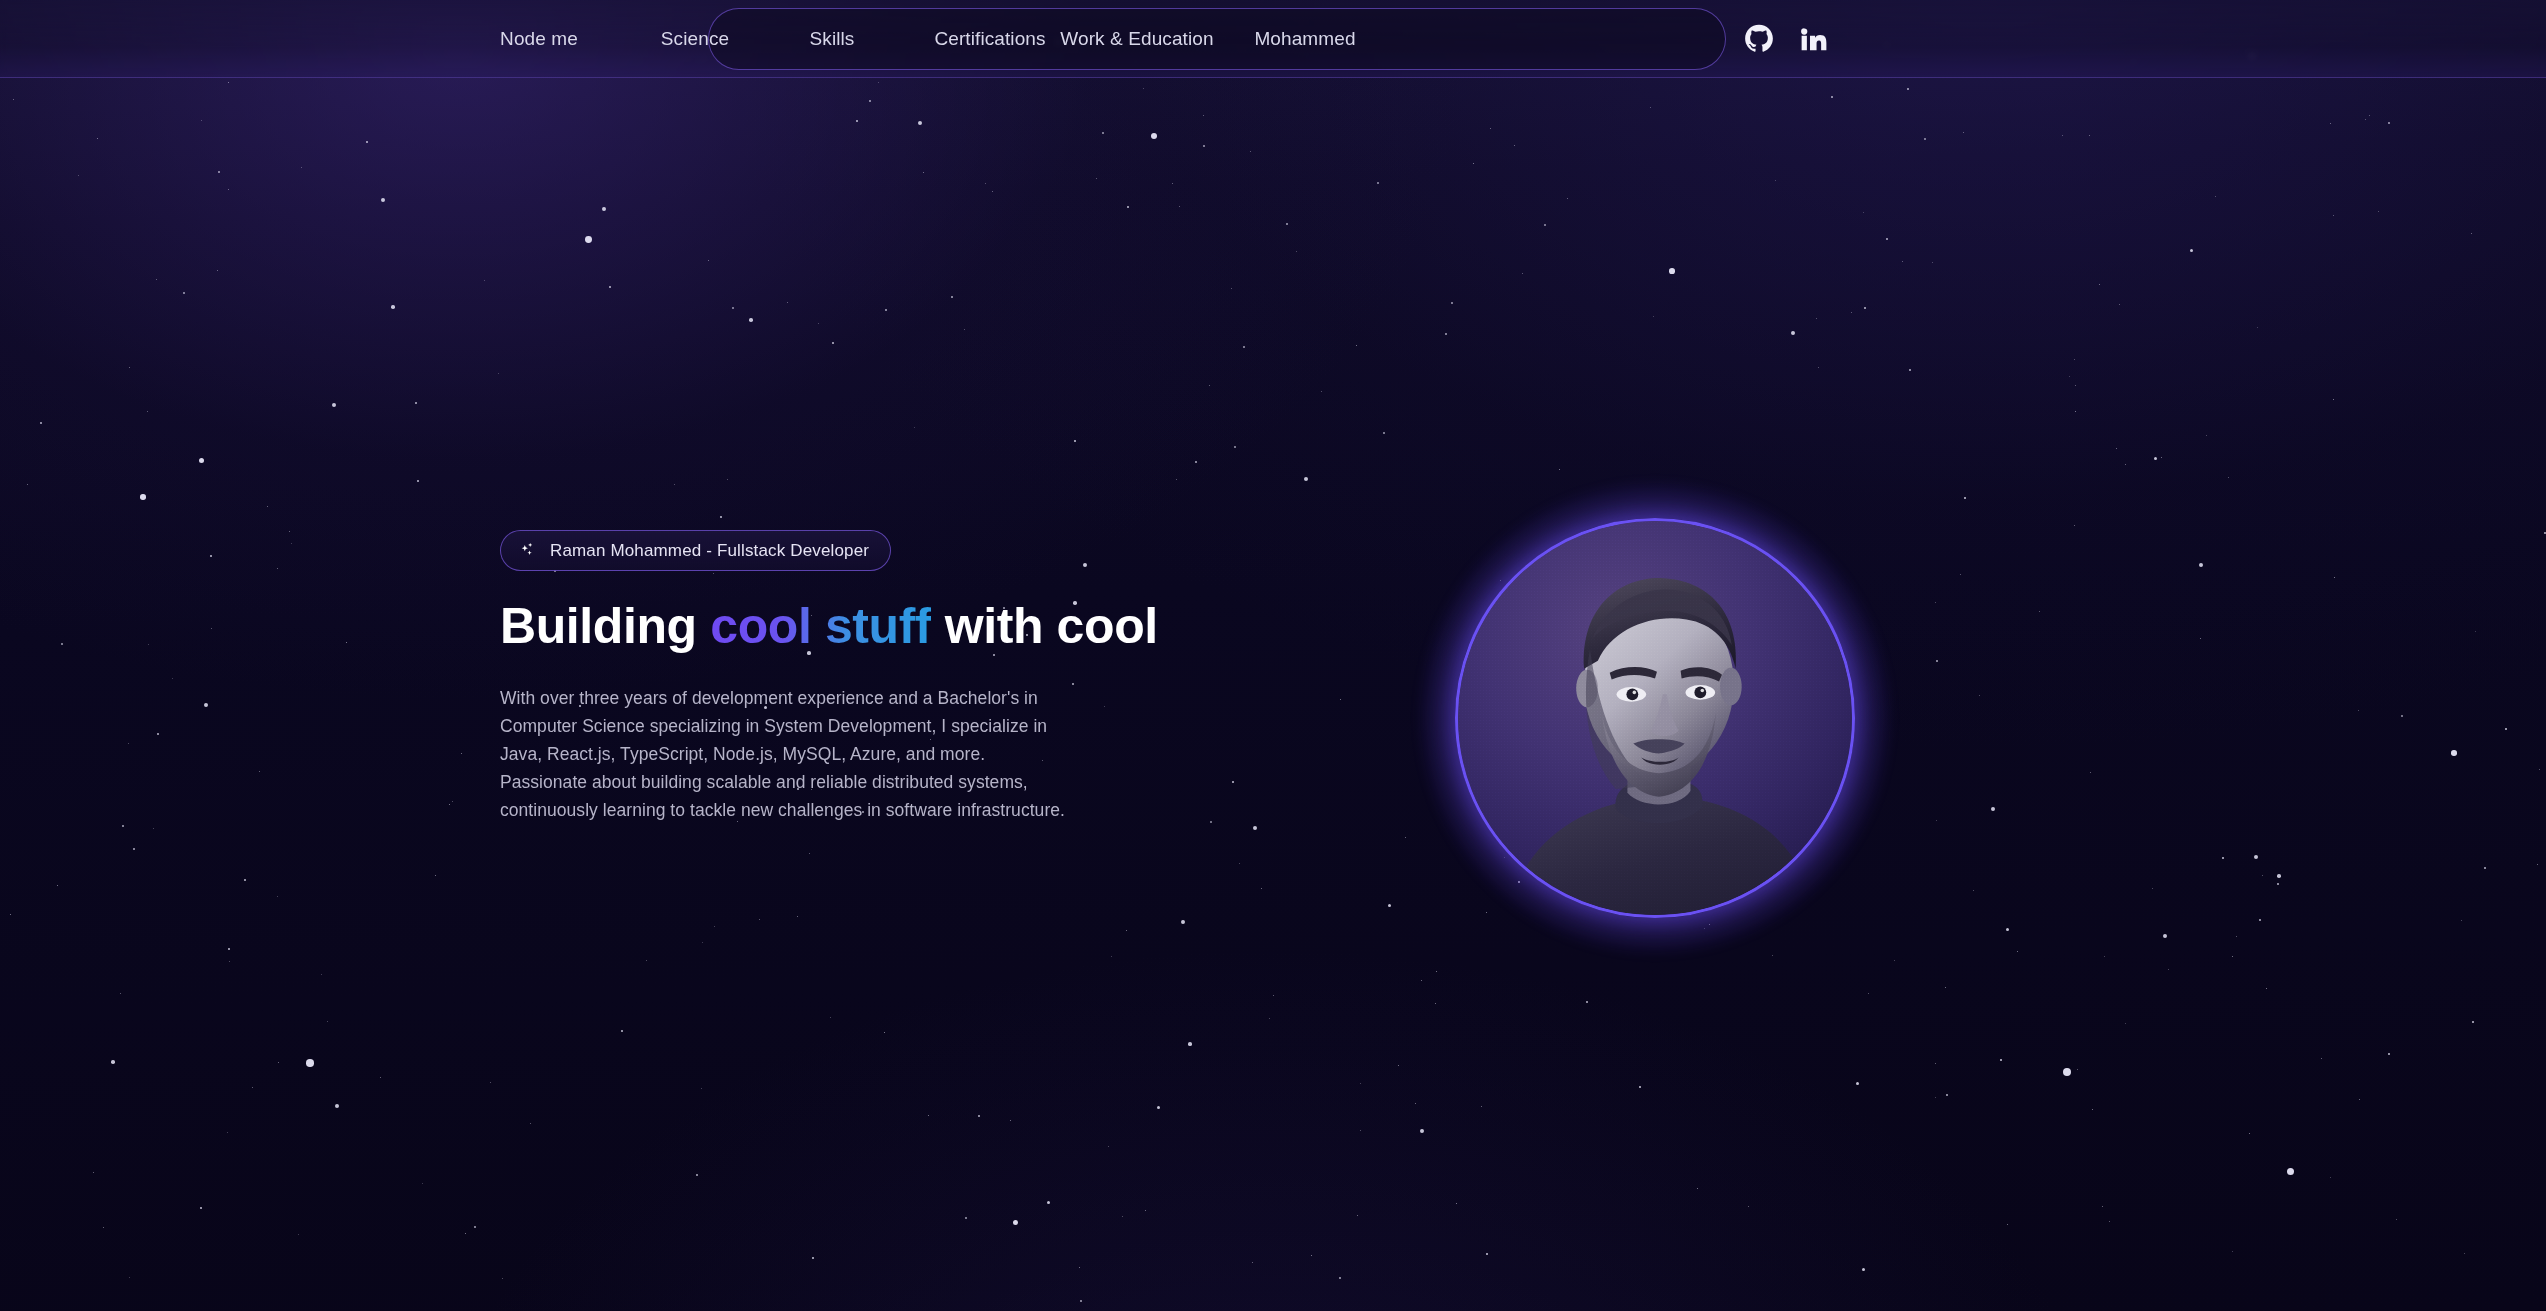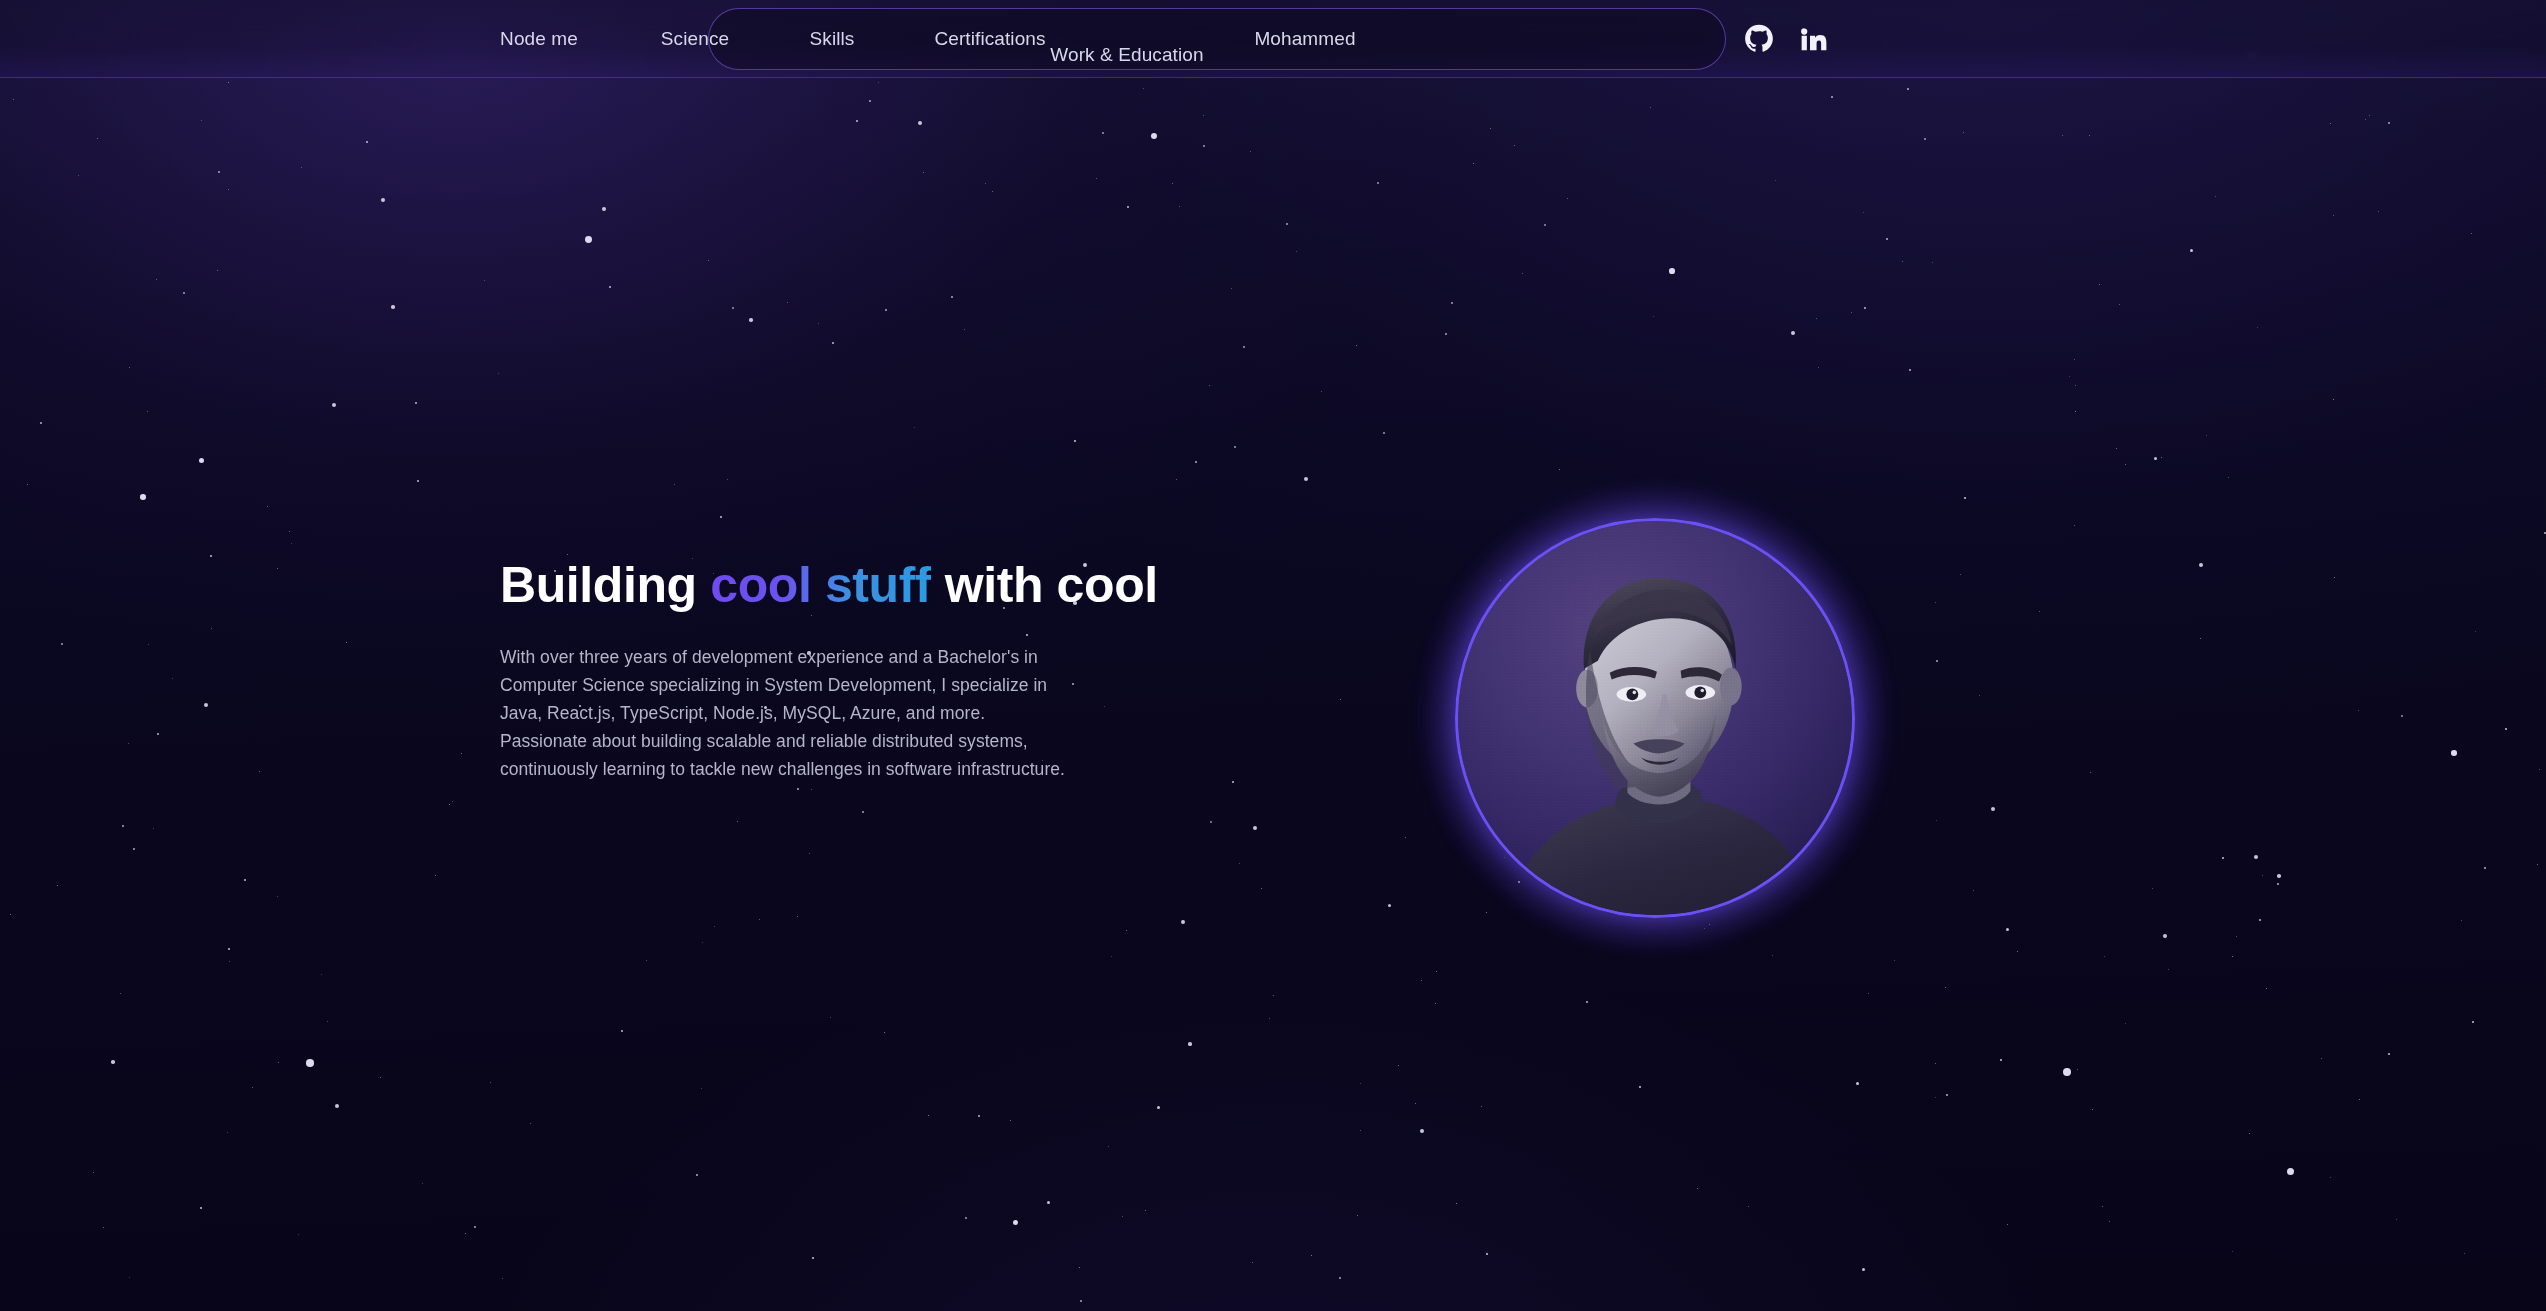--- a/index.html
+++ b/index.html
@@ -571,21 +571,21 @@
       <div class="star" style="width: 1.2px; height: 1.2px; left: 2161px; top: 457px; opacity: 0.56;"></div>
     </div>
 
   <header id="site-header">
 
     <nav id="nav-pill">
         <a class="nav-item" style="left: -170px;">Node me</a>
         <a class="nav-item" style="left: -14px;">Science</a>
         <a class="nav-item" style="left: 123px;">Skills</a>
         <a class="nav-item" style="left: 281px;">Certifications</a>
-        <a class="nav-item" style="left: 418px; margin-top: 16px;">Work &amp; Education</a>
+        <a class="nav-item" style="left: 428px;">Work &amp; Education</a>
         <a class="nav-item" style="left: 596px;">Mohammed</a>
       </nav>
 
     <div id="social-links">
       <a class="social-icon" title="GitHub">
         <svg viewBox="0 0 24 24" aria-hidden="true">
             <path d="M12 .5C5.73.5.9 5.33.9 11.6c0 4.9 3.18 9.06 7.59 10.53.55.1.76-.24.76-.53l-.02-1.86c-3.09.67-3.74-1.49-3.74-1.49-.5-1.28-1.23-1.62-1.23-1.62-1.01-.69.08-.67.08-.67 1.11.08 1.7 1.14 1.7 1.14.99 1.7 2.6 1.21 3.23.93.1-.72.39-1.21.7-1.49-2.47-.28-5.06-1.24-5.06-5.5 0-1.21.43-2.2 1.14-2.98-.11-.28-.5-1.41.11-2.93 0 0 .93-.3 3.05 1.14a10.5 10.5 0 0 1 2.78-.38c.94 0 1.9.13 2.79.38 2.12-1.44 3.05-1.14 3.05-1.14.61 1.52.22 2.65.11 2.93.71.78 1.14 1.77 1.14 2.98 0 4.27-2.6 5.21-5.08 5.49.4.35.76 1.03.76 2.08l-.01 3.08c0 .3.2.64.77.53 4.4-1.47 7.57-5.63 7.57-10.53C23.1 5.33 18.27.5 12 .5z"></path>
           </svg>
       </a>
       <a class="social-icon" title="LinkedIn">
@@ -593,20 +593,30 @@
             <path d="M4.98 3.5a2.5 2.5 0 1 1-.02 5 2.5 2.5 0 0 1 .02-5zM2.9 21h4.2V9.4H2.9V21zM9.6 9.4h4.02v1.58h.06c.56-1.06 1.93-2.18 3.98-2.18 4.26 0 5.04 2.8 5.04 6.44V21h-4.2v-5.1c0-1.22-.02-2.78-1.7-2.78-1.7 0-1.96 1.32-1.96 2.69V21H9.6V9.4z"></path>
           </svg>
       </a>
     </div>
   </header>
 
   <section id="hero">
 
     <div id="hero-copy">
 
+      <div id="hero-badge">
+        <span id="sparkles-icon">
+          <svg viewBox="0 0 24 24" aria-hidden="true">
+            <path d="M8.6 5.2 9.7 8l2.8 1.1-2.8 1.1-1.1 2.8-1.1-2.8L4.7 9.1 7.5 8z"></path>
+            <path d="M15.4 2.4l.72 1.82L18 4.95l-1.88.73-.72 1.82-.72-1.82-1.88-.73 1.88-.73z"></path>
+            <path d="M14.6 12.1l.78 1.96 2.02.78-2.02.78-.78 1.96-.78-1.96-2.02-.78 2.02-.78z"></path>
+          </svg>
+        </span>
+        <span class="badge-text">Raman Mohammed - Fullstack Developer</span>
+      </div>
 
       <h1 id="hero-title"><span>Building </span><span class="accent">cool stuff</span><span> with cool</span></h1>
 
       <p id="hero-description">With over three years of development experience and a Bachelor's in Computer Science specializing in System Development, I specialize in Java, React.js, TypeScript, Node.js, MySQL, Azure, and more. Passionate about building scalable and reliable distributed systems, continuously learning to tackle new challenges in software infrastructure.</p>
 
     </div>
 
     <div id="portrait-wrap">
       <div id="portrait-glow"></div>
       <div id="portrait-ring">

